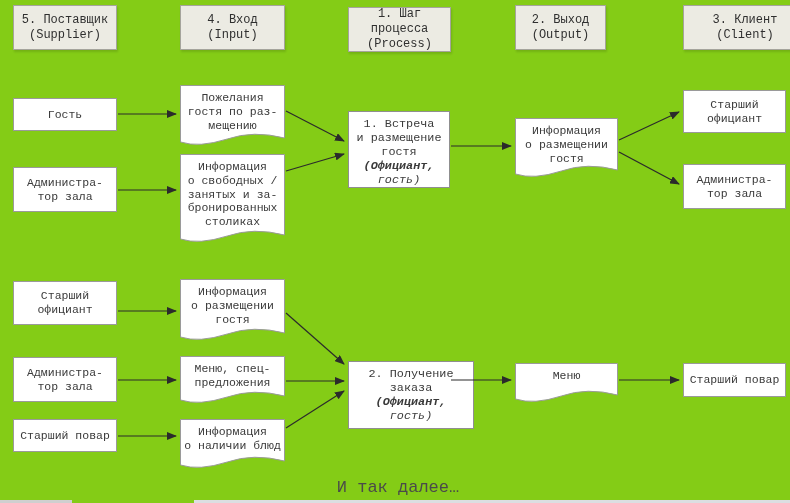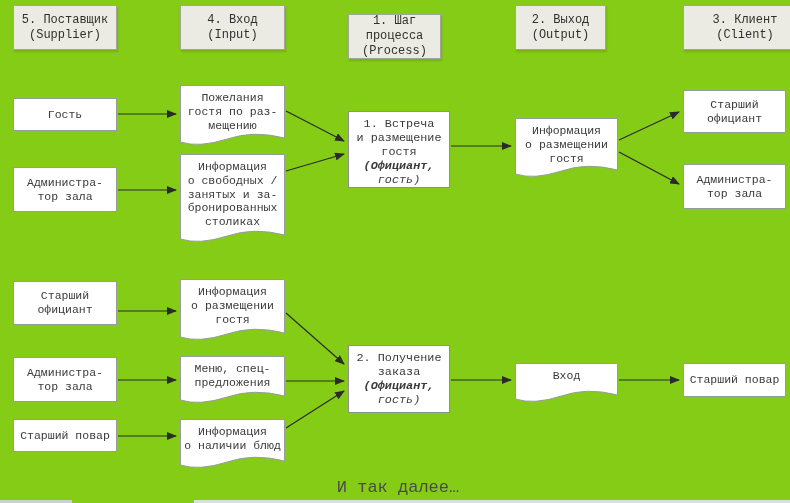--- a/index.html
+++ b/index.html
@@ -66,21 +66,21 @@
       <line x1="286" y1="428" x2="344" y2="391" marker-end="url(#ah)"></line>
       <line x1="451" y1="380" x2="511" y2="380" marker-end="url(#ah)"></line>
       <line x1="619" y1="380" x2="679" y2="380" marker-end="url(#ah)"></line>
     </g>
   </svg>
 
   <div class="header" style="left:13px;top:5px;width:104px">5. Поставщик
 (Supplier)</div>
   <div class="header" style="left:180px;top:5px;width:105px">4. Вход
 (Input)</div>
-  <div class="header" style="left:348px;top:14px;width:93px">1. Шаг процесса
+  <div class="header" style="left:348px;top:7px;width:103px">1. Шаг процесса
 (Process)</div>
   <div class="header" style="left:515px;top:5px;width:91px">2. Выход
 (Output)</div>
   <div class="header" style="left:683px;top:5px;width:124px">3. Клиент
 (Client)</div>
 
   <div class="box" style="left:13px;top:98px;width:104px;height:33px">Гость</div>
   <div class="box" style="left:13px;top:167px;width:104px;height:45px">Администра-
 тор зала</div>
 
@@ -147,32 +147,32 @@
 предложения</div>
   </div>
   <div class="doc" style="left:180px;top:419px;width:105px;height:50px">
       <svg class="doc-svg" width="105" height="53">
         <path d="M0.5,0.5 H104.5 V42 Q73.5,34 47.3,43 Q18.9,52 0.5,46 Z" fill="#fff" stroke="#9a9a9a" stroke-width="1"></path>
       </svg>
     <div class="doc-text">Информация
 о наличии блюд</div>
   </div>
 
-  <div class="process" style="left:348px;top:345px;width:102px;height:68px">
+  <div class="process" style="left:348px;top:361px;width:126px;height:68px">
     <div class="p-title">2. Получение
 заказа</div>
     <div class="p-actor-b">(Официант,</div>
     <div class="p-actor">гость)</div>
   </div>
 
   <div class="doc" style="left:515px;top:363px;width:103px;height:40px">
       <svg class="doc-svg" width="103" height="43">
         <path d="M0.5,0.5 H102.5 V32 Q72.1,24 46.4,33 Q18.5,42 0.5,36 Z" fill="#fff" stroke="#9a9a9a" stroke-width="1"></path>
       </svg>
-    <div class="doc-text">Вход</div>
+    <div class="doc-text">Меню</div>
   </div>
 
   <div class="box" style="left:683px;top:363px;width:103px;height:34px">Старший повар</div>
 
   <div class="caption" style="left:298px;top:478px;width:200px">И так далее…</div>
   <div class="bar" style="left:0;top:500px;width:72px;background:#cfcfcf"></div>
   <div class="bar" style="left:194px;top:500px;width:596px;background:#dcdee1"></div>
 
 </div>
 

